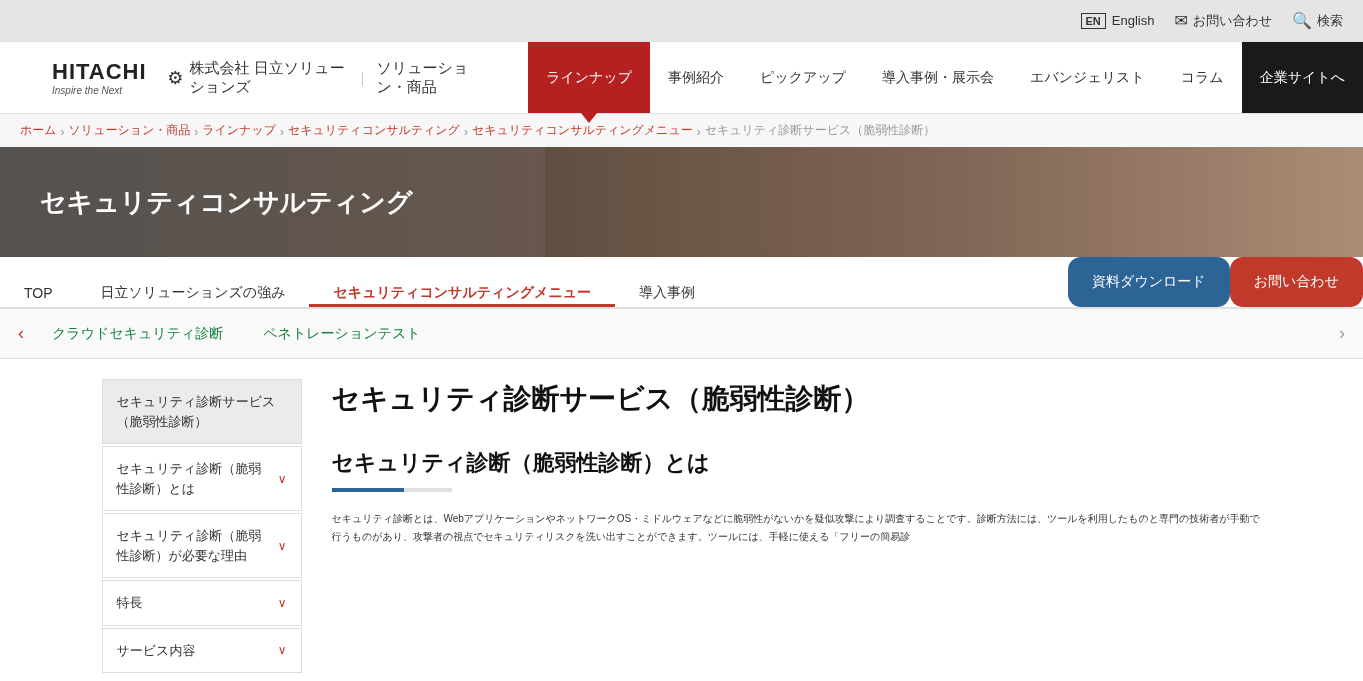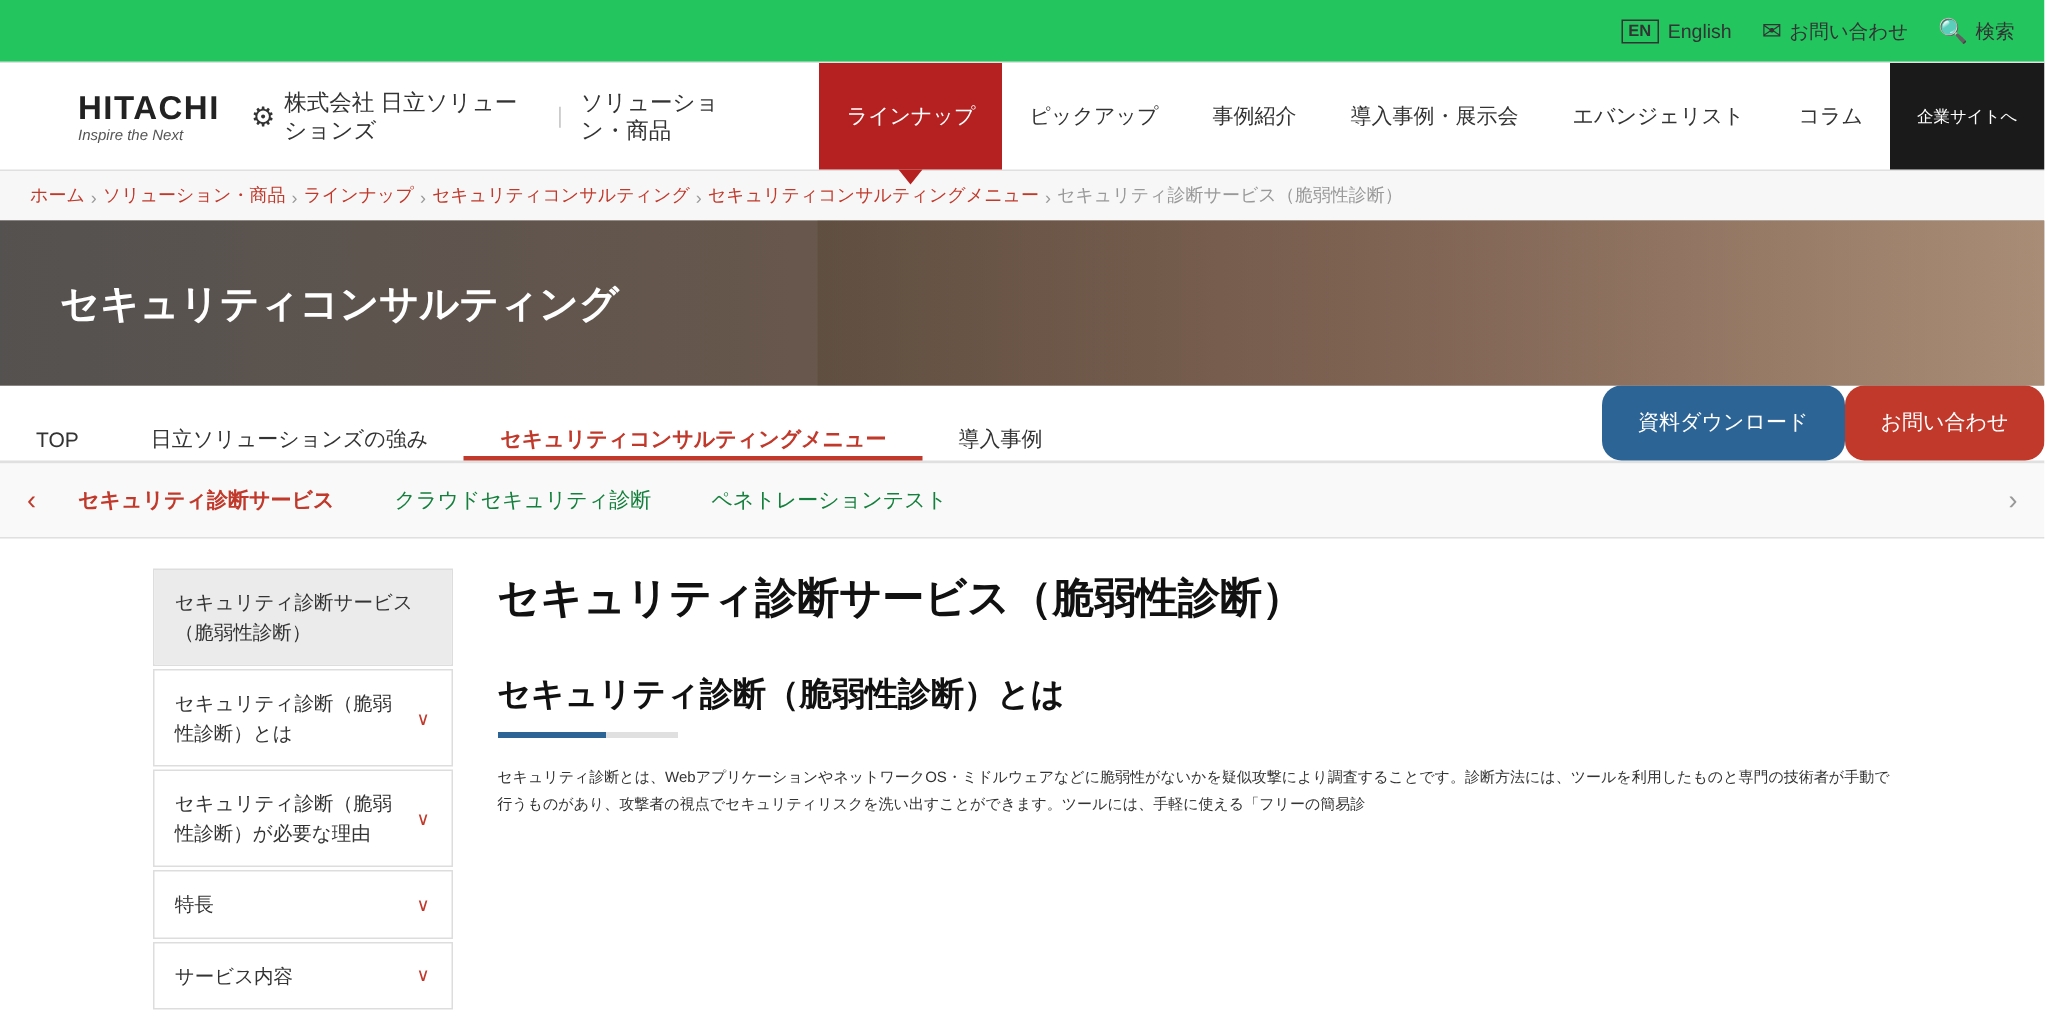--- a/index.html
+++ b/index.html
@@ -5,21 +5,21 @@
     * { margin: 0; padding: 0; box-sizing: border-box; }
     body { font-family: "Meiryo", "Hiragino Kaku Gothic Pro", "Yu Gothic", sans-serif; font-size: 14px; color: #333; background: #fff; }
 
     
     .top-bar {
       display: flex;
       align-items: center;
       justify-content: flex-end;
       padding: 0 20px;
       height: 42px;
-      background: #22c55e;
+      background: #e5e5e5;
       border-bottom: 1px solid #e0e0e0;
       gap: 20px;
     }
     .top-bar-lang {
       display: flex;
       align-items: center;
       gap: 6px;
       font-size: 13px;
       color: #333;
       cursor: pointer;
@@ -104,21 +104,21 @@
       bottom: -10px;
       left: 50%;
       transform: translateX(-50%);
       border-left: 8px solid transparent;
       border-right: 8px solid transparent;
       border-top: 10px solid #b52020;
     }
     .main-nav a.corporate {
       background: #1a1a1a;
       color: #fff;
-      font-size: 11px;
+      font-size: 14px;
     }
 
     
     .breadcrumb {
       background: #f7f7f7;
       padding: 8px 20px;
       font-size: 12px;
       color: #666;
       display: flex;
       flex-wrap: wrap;
@@ -347,22 +347,22 @@
       <div class="divider-v"></div>
       <div class="solutions-label">
         <span style="margin-right:6px; font-size:18px;">⚙</span>
         <span>株式会社 日立ソリューションズ</span>
         <span style="margin: 0 12px; color:#ccc;">|</span>
         <span>ソリューション・商品</span>
       </div>
     </div>
     <nav class="main-nav">
       <a class="active">ラインナップ</a>
+      <a>事例紹介</a>
       <a>ピックアップ</a>
-      <a>事例紹介</a>
       <a>導入事例・展示会</a>
       <a>エバンジェリスト</a>
       <a>コラム</a>
       <a class="corporate">企業サイトへ</a>
     </nav>
   </div>
 
   <div class="breadcrumb">
     <a>ホーム</a>
     <span>›</span>
@@ -391,21 +391,20 @@
     </div>
     <div class="sub-nav-right">
       <div class="sub-nav-btn download">資料ダウンロード</div>
       <div class="sub-nav-btn contact">お問い合わせ</div>
     </div>
   </div>
 
   <div class="sub-sub-nav">
     <span class="sub-sub-nav-arrow">‹</span>
     <div class="sub-sub-nav-items">
-      <span class="sub-sub-nav-item active">セキュリティ診断サービス</span>
       <span class="sub-sub-nav-item">クラウドセキュリティ診断</span>
       <span class="sub-sub-nav-item">ペネトレーションテスト</span>
     </div>
     <span class="sub-sub-nav-right-arrow">›</span>
   </div>
 
   <div class="content-area">
 
     <div class="sidebar">
       <div class="sidebar-item active">

